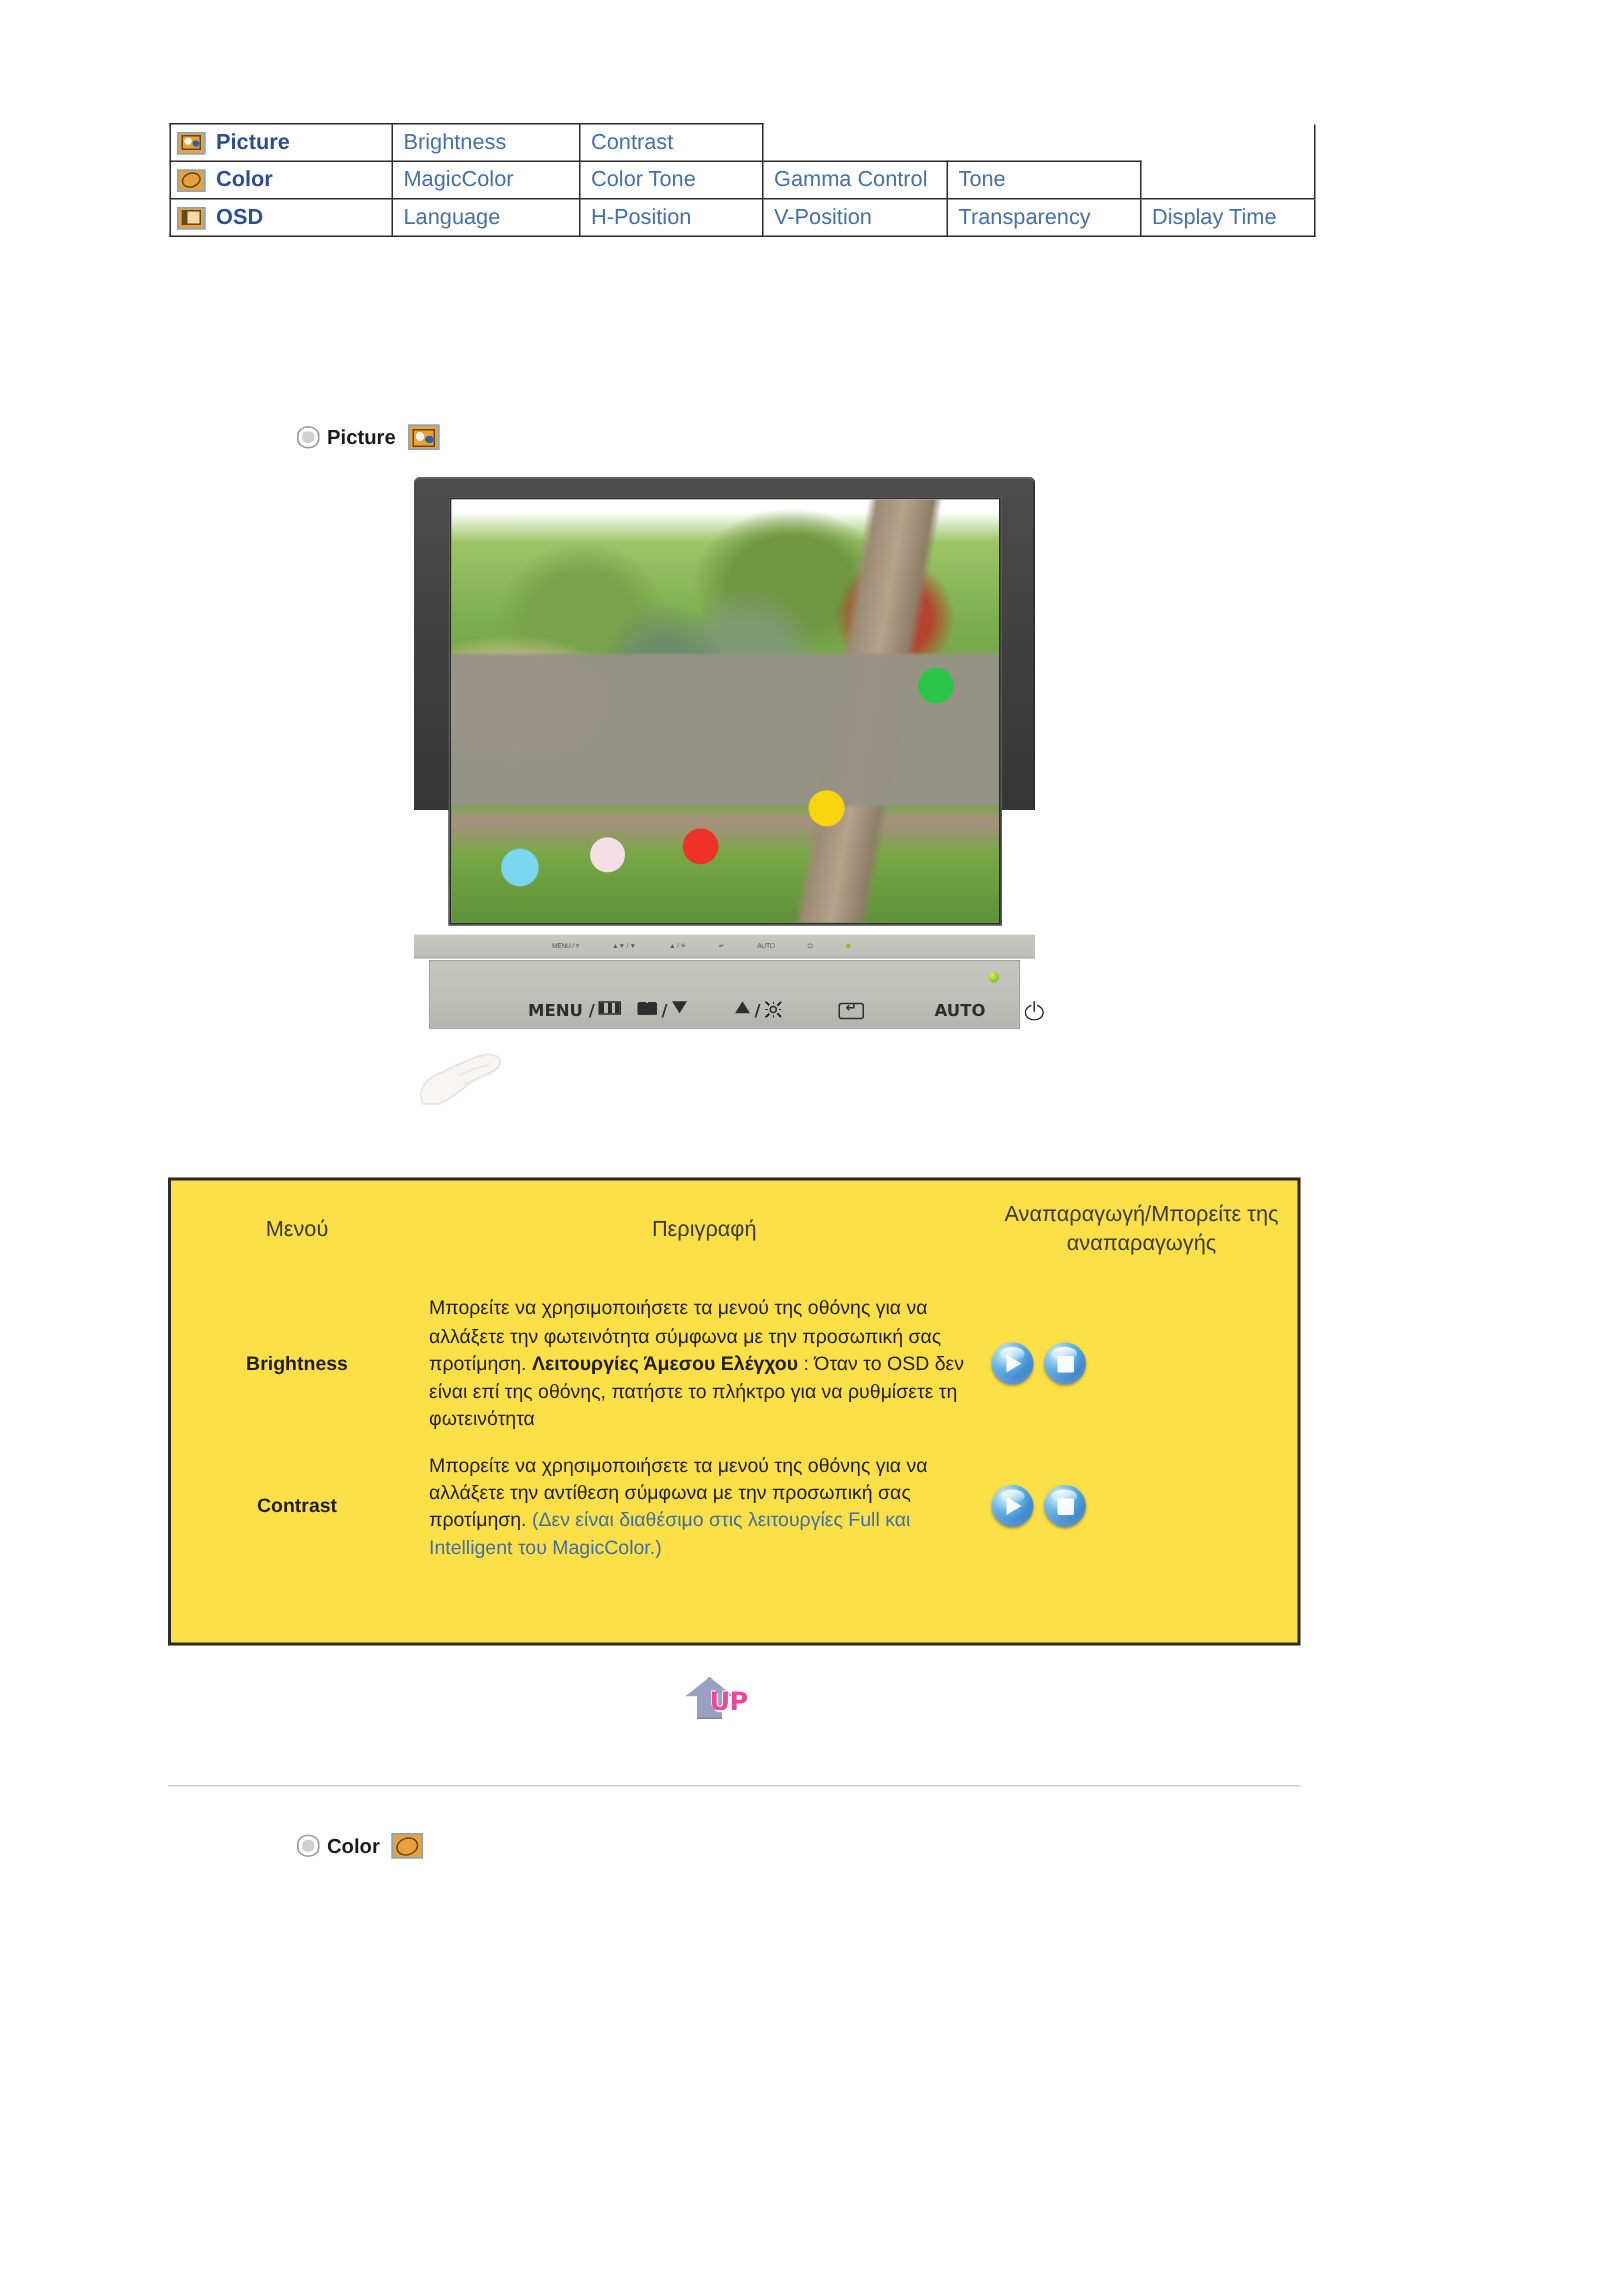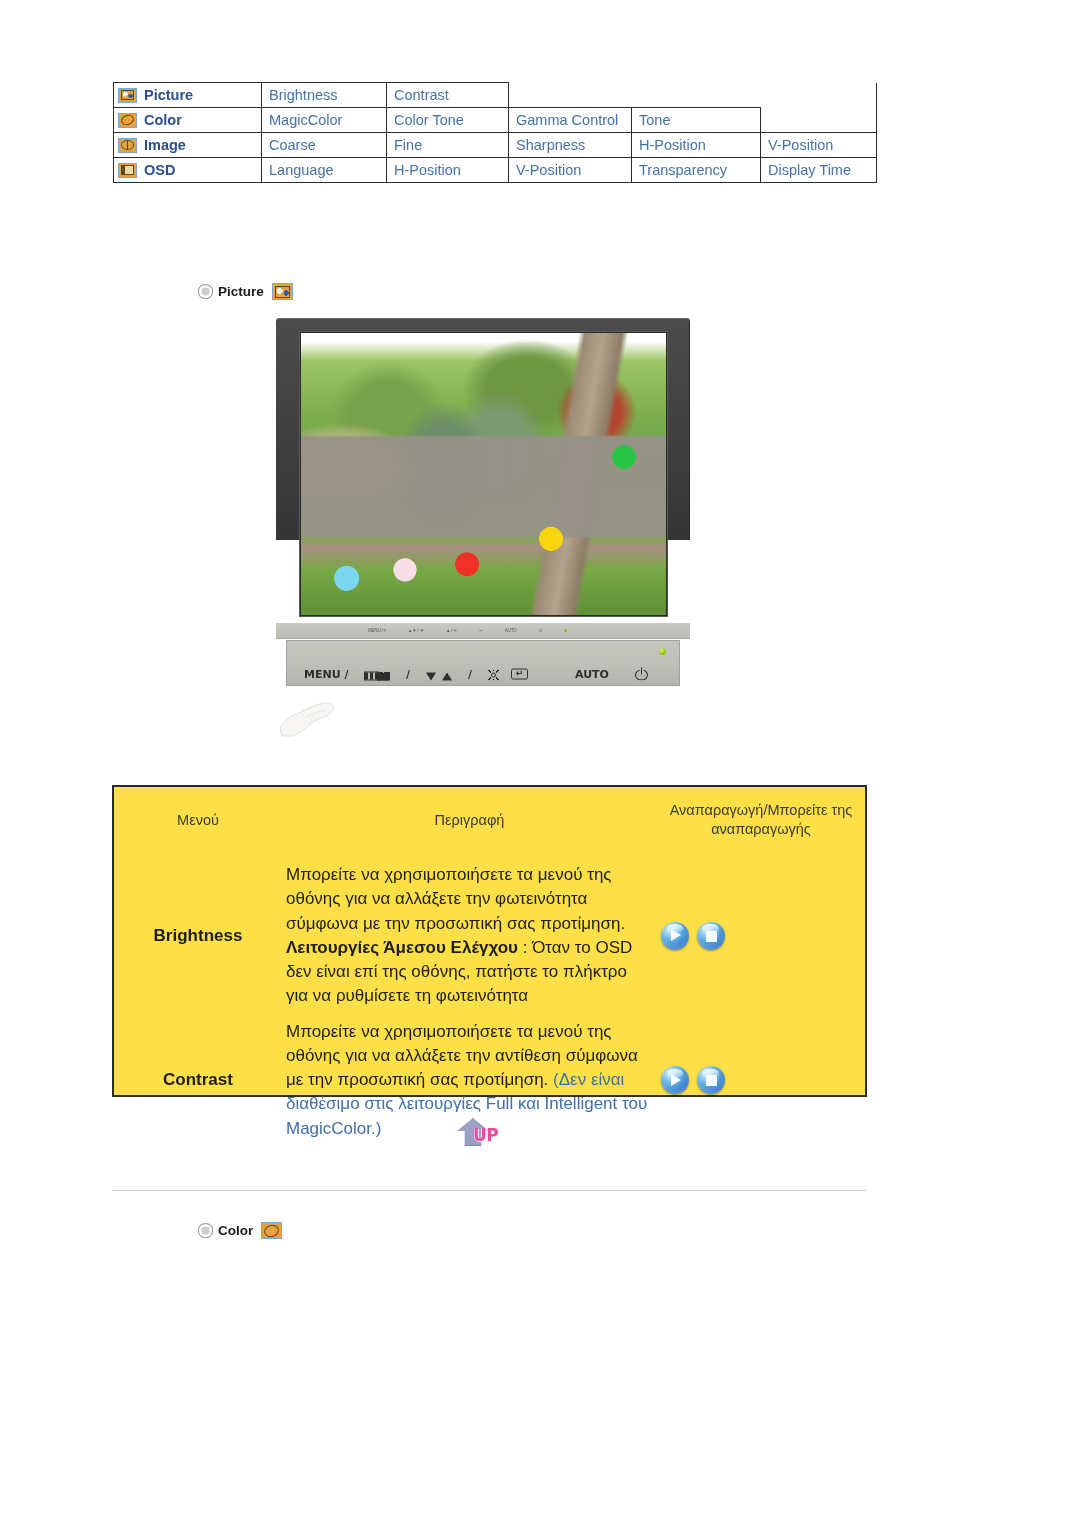--- a/index.html
+++ b/index.html
@@ -228,24 +228,25 @@
     display: flex;
     align-items: center;
     font-size: 11px;
     font-weight: bold;
     color: #2e2e2e;
     font-family: "DejaVu Sans", sans-serif;
   }
   .btn-item {
     position: absolute;
     display: flex;
-    align-items: flex-end;
-    gap: 16px;
+    align-items: flex-start;
+    gap: 3px;
     white-space: nowrap;
     transform: translateY(-50%);
+    margin-left: 48px;
   }
   .glyph-menu {
     display: inline-block;
     width: 15px; height: 9px;
     border: 1.5px solid #2e2e2e;
     box-sizing: border-box;
     background:
       linear-gradient(to right,
         #2e2e2e 0 22%, transparent 22% 39%,
         #2e2e2e 39% 61%, transparent 61% 78%,
@@ -336,21 +337,21 @@
     font-weight: normal;
     font-size: 14.5px;
     color: #3a3a3a;
     text-align: center;
     vertical-align: middle;
     padding: 14px 4px 18px 4px;
     line-height: 1.32;
   }
   #desc-inner td {
     vertical-align: middle;
-    font-size: 17px;
+    font-size: 13px;
     color: #1d1d1d;
     line-height: 1.42;
     padding: 6px 4px;
   }
   td.menu-name {
     text-align: center;
     font-weight: bold;
     font-size: 13.5px;
     white-space: nowrap;
   }
@@ -472,33 +473,20 @@
           <span>Color</span>
         </span>
       </td>
       <td class="b">MagicColor</td>
       <td class="b">Color Tone</td>
       <td class="b">Gamma Control</td>
       <td class="b">Tone</td>
       <td class="empty b-outer-r"></td>
     </tr>
 
-    <tr>
-      <td class="b cat">
-        <span class="cat-inner">
-          <span class="ic ic-image"></span>
-          <span>Image</span>
-        </span>
-      </td>
-      <td class="b">Coarse</td>
-      <td class="b">Fine</td>
-      <td class="b">Sharpness</td>
-      <td class="b">H-Position</td>
-      <td class="b">V-Position</td>
-    </tr>
 
     <tr>
       <td class="b cat">
         <span class="cat-inner">
           <span class="ic ic-osd"></span>
           <span>OSD</span>
         </span>
       </td>
       <td class="b">Language</td>
       <td class="b">H-Position</td>

